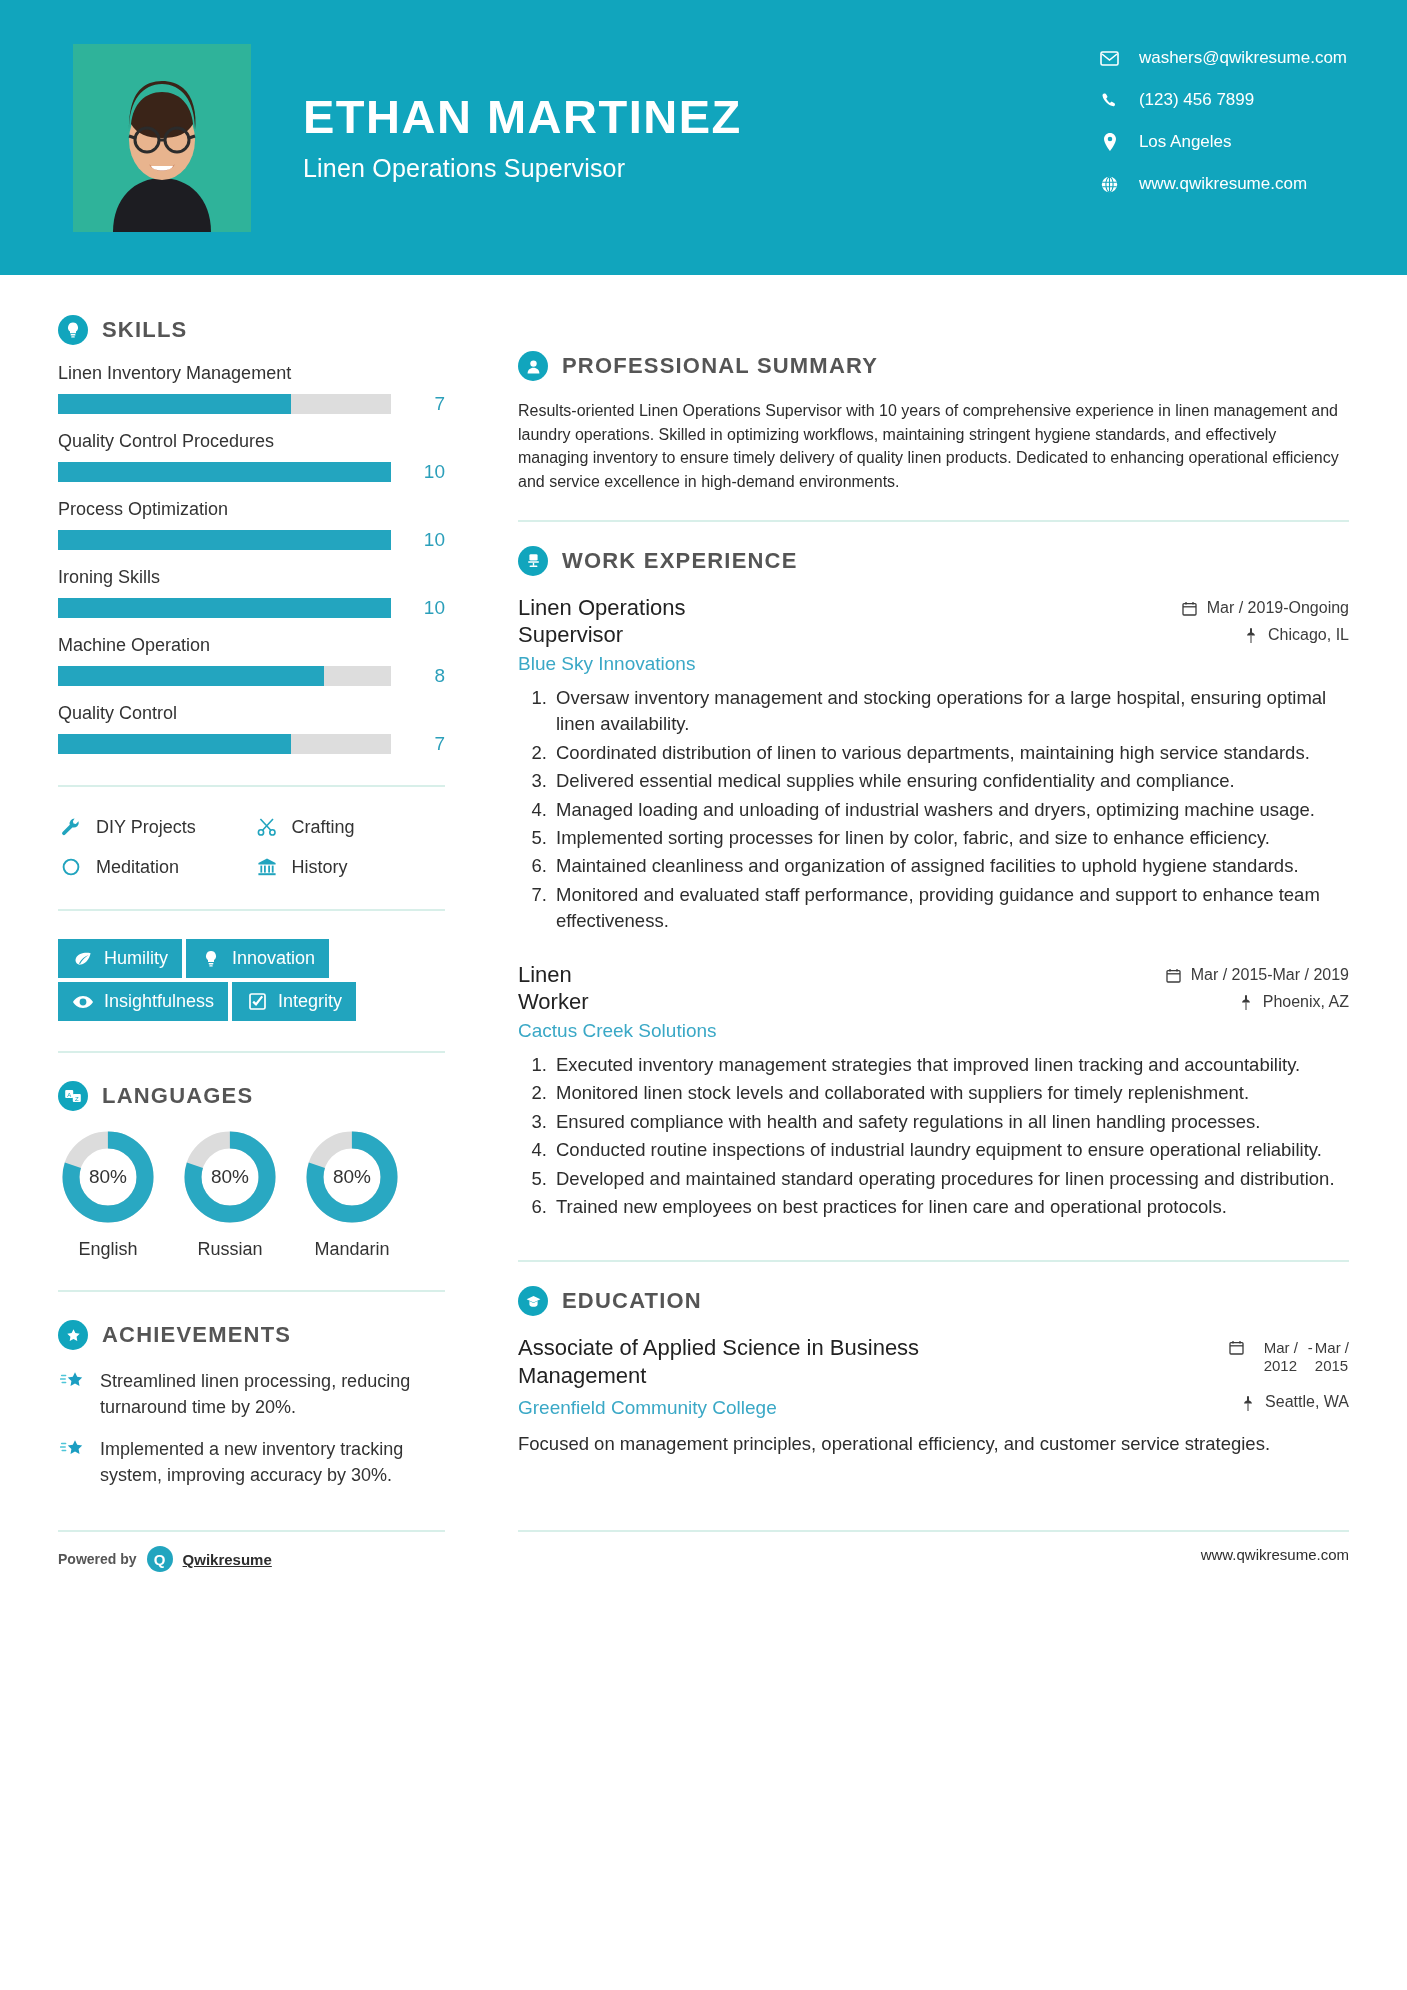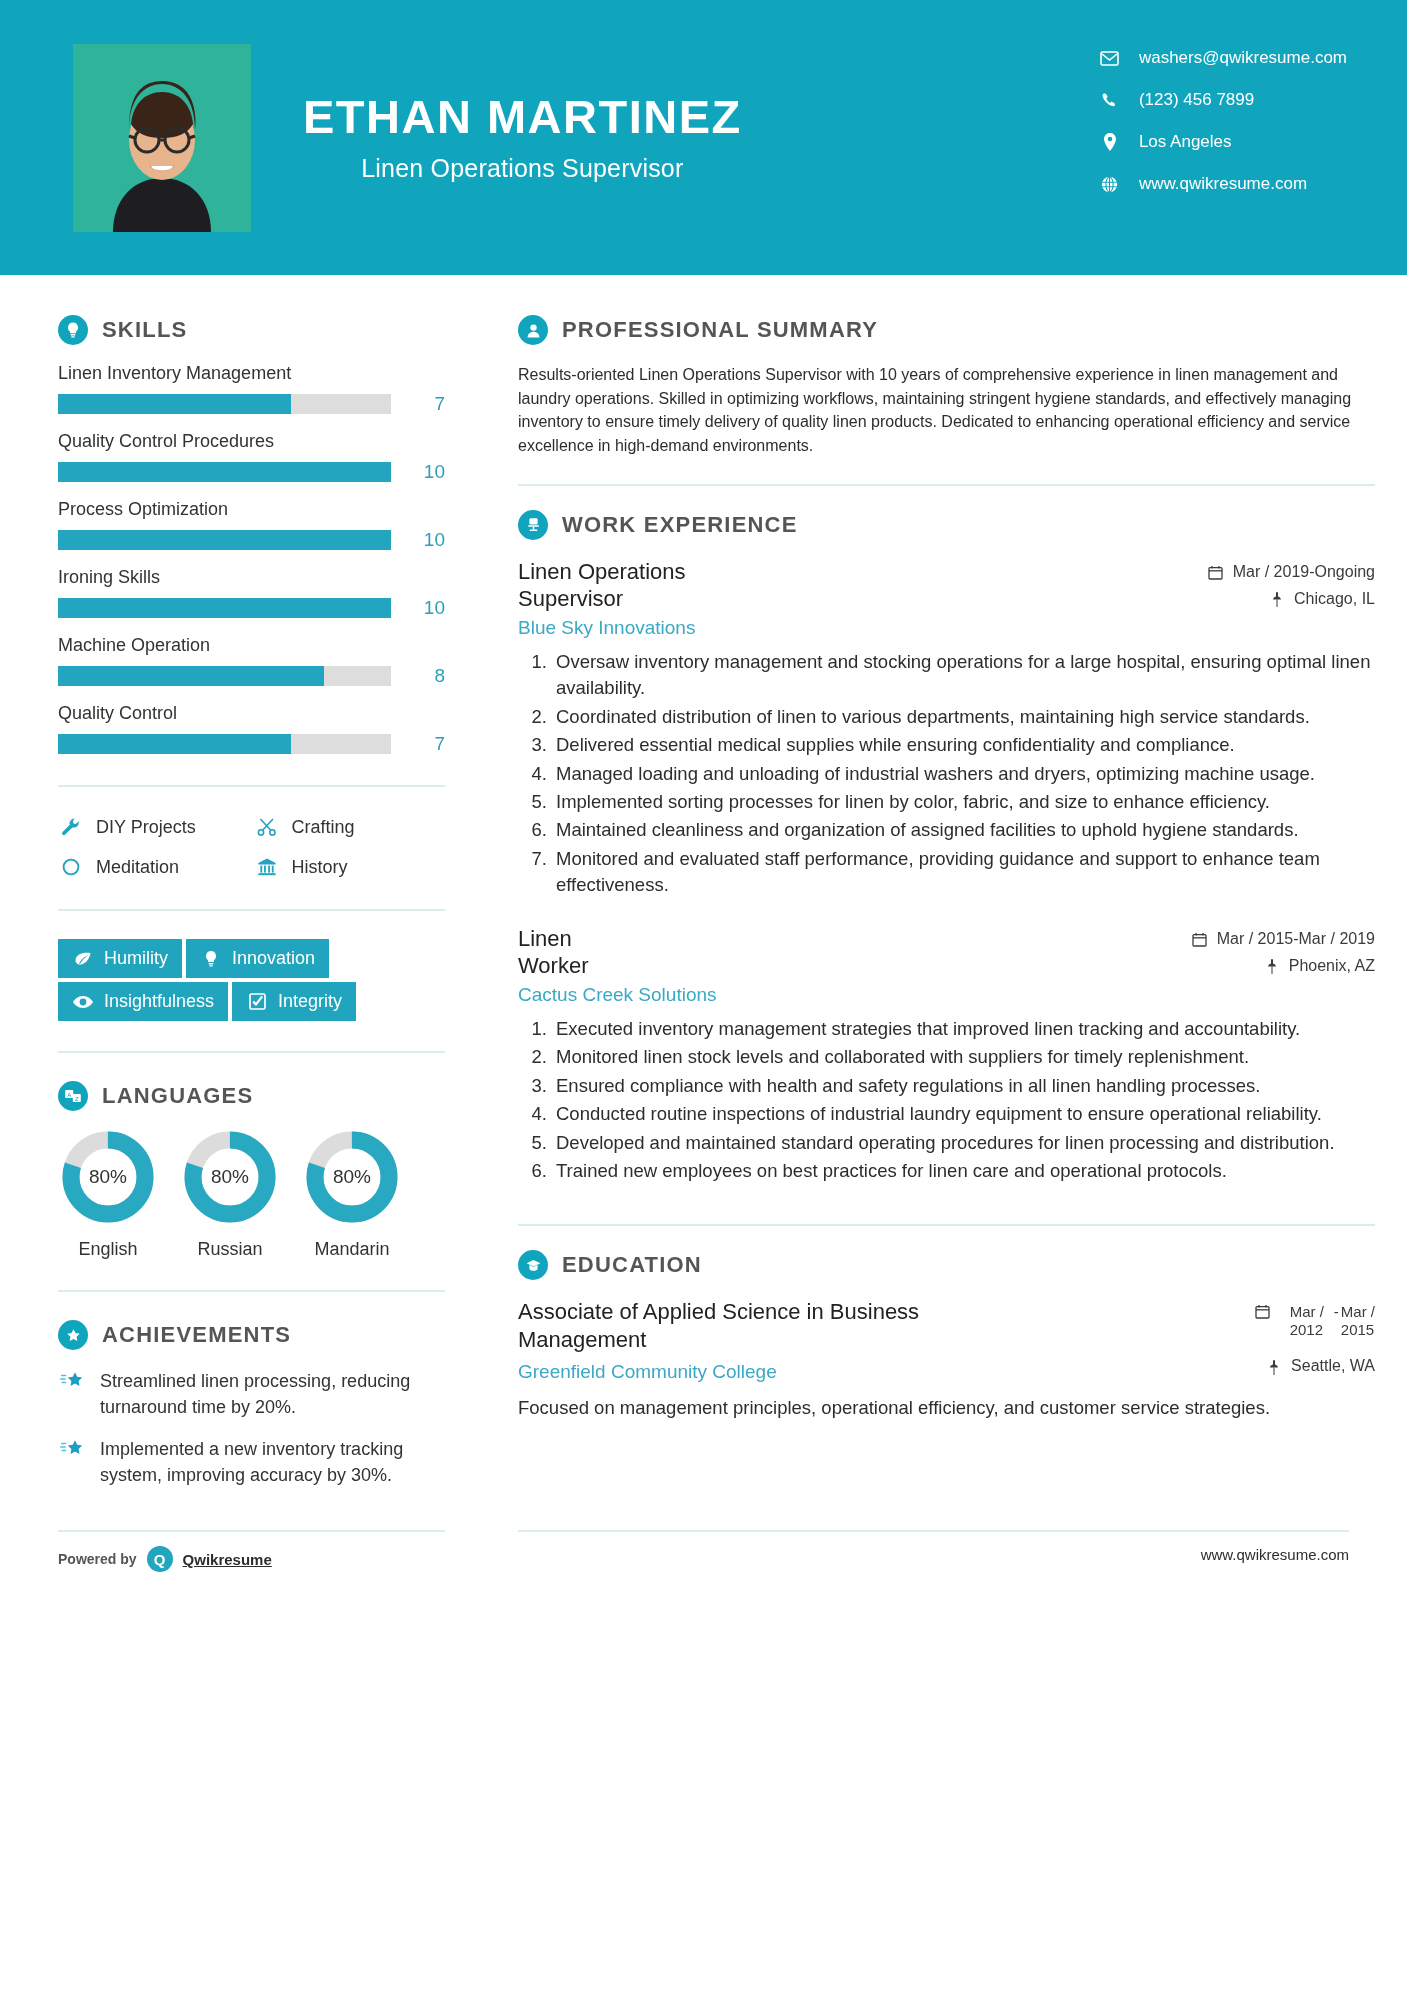--- a/index.html
+++ b/index.html
@@ -27,21 +27,21 @@
   .photo-wrap {
     width: 178px;
     height: 188px;
     margin-left: 73px;
     background: #2fb39a;
     overflow: hidden;
     position: relative;
     flex: 0 0 auto;
   }
   .photo-svg { width: 100%; height: 100%; display: block; }
-  .name-block { margin-left: 52px; text-align: center; }
+  .name-block { margin-left: 52px; }
   .cand-name {
     font-size: 47px;
     font-weight: bold;
     letter-spacing: 1.5px;
     color: #ffffff;
     line-height: 1.05;
   }
   .cand-role {
     font-size: 25px;
     color: #ffffff;
@@ -79,21 +79,22 @@
   .body {
     display: flex;
     padding: 0 0 0 0;
   }
   .left-col {
     width: 500px;
     padding: 40px 55px 0 58px;
   }
   .right-col {
     flex: 1;
-    padding: 40px 32px 0 18px;
+    padding: 40px 58px 0 18px;
+    margin-top: 36px;
   }
 
   
   .sec-head {
     display: flex;
     align-items: center;
     margin-bottom: 18px;
   }
   .sec-badge {
     width: 30px; height: 30px;

